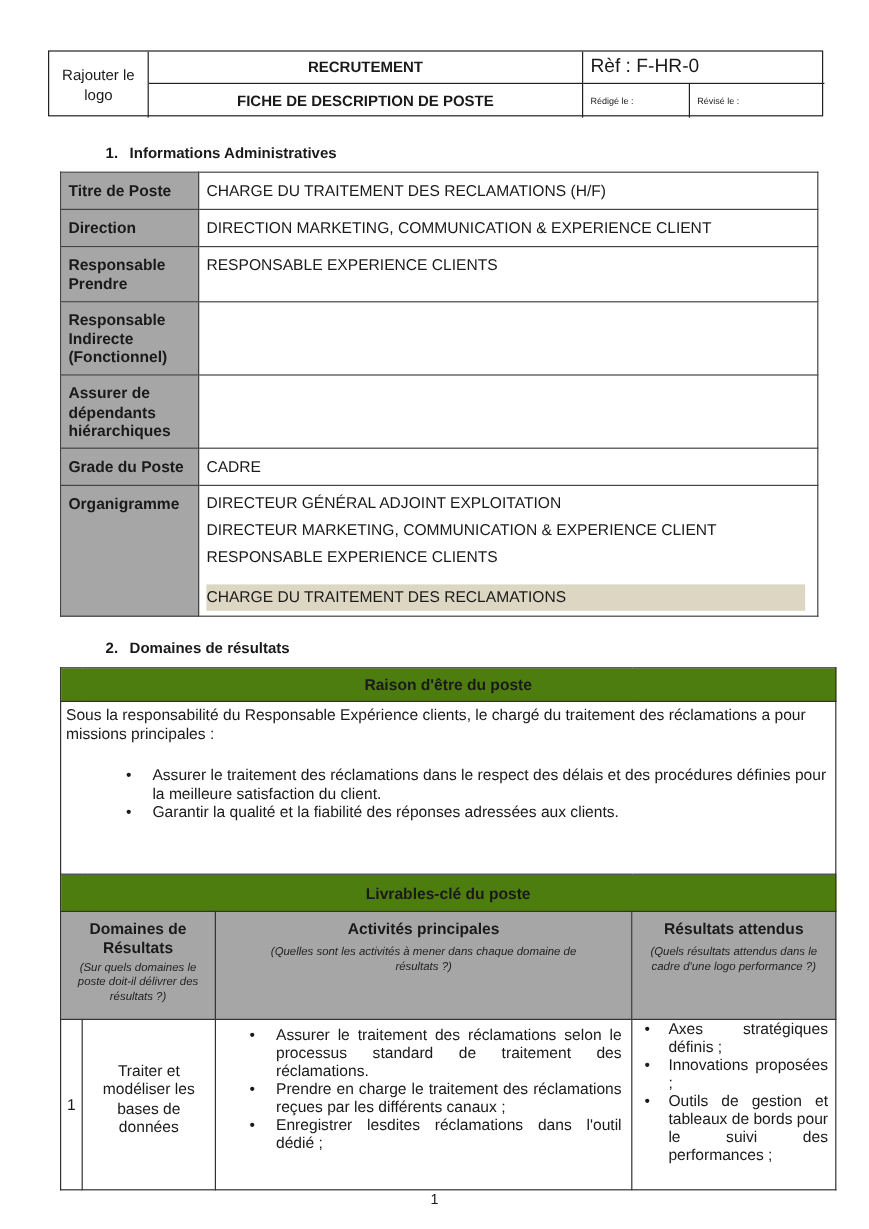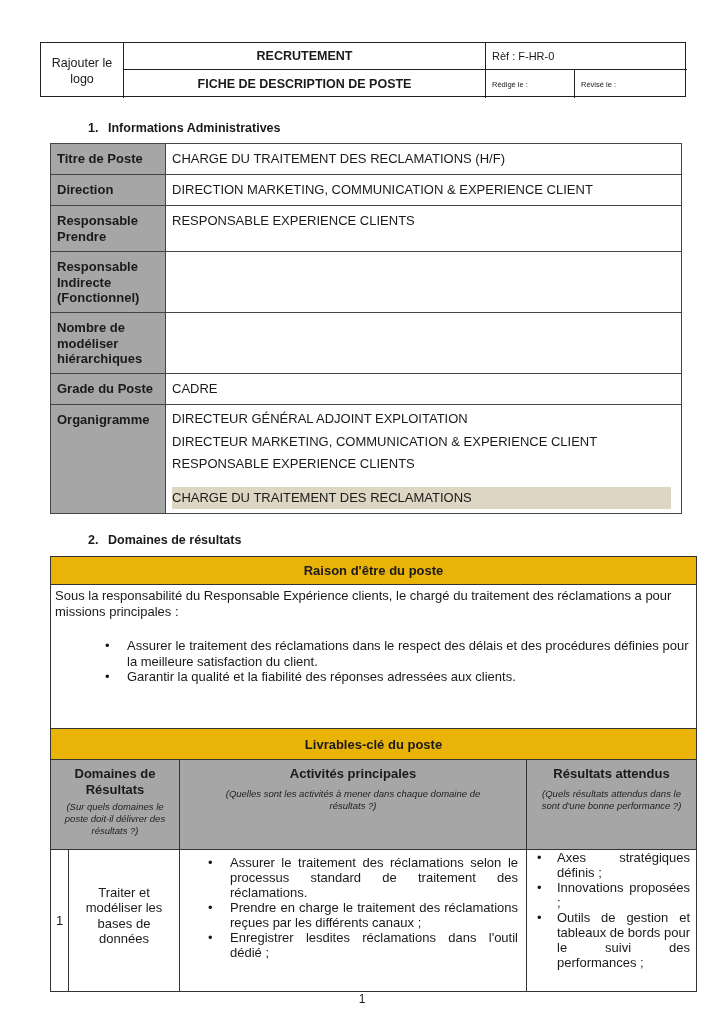--- a/index.html
+++ b/index.html
@@ -5,39 +5,39 @@
     * { box-sizing: border-box; margin: 0; padding: 0; }
     html, body { width: 724px; height: 1024px; background: #ffffff; overflow: hidden; }
     body { font-family: "Liberation Sans", sans-serif; color: #1a1a1a; position: relative; }
 
     
     .hdr { position: absolute; left: 40px; top: 42px; width: 646px; height: 55px; border: 1px solid #222; display: grid; grid-template-columns: 83px 362px 89px 112px; grid-template-rows: 27px 28px; }
     .hdr > div { border-right: 1px solid #222; display: flex; align-items: center; }
     .hdr .logo { grid-row: 1 / span 2; justify-content: center; text-align: center; font-size: 12.5px; line-height: 16px; padding: 0 8px; }
     .hdr .t1 { grid-column: 2; grid-row: 1; justify-content: center; font-weight: bold; font-size: 12.5px; border-bottom: 1px solid #222; }
     .hdr .t2 { grid-column: 2; grid-row: 2; justify-content: center; font-weight: bold; font-size: 12.5px; }
-    .hdr .ref { grid-column: 3 / span 2; grid-row: 1; font-size: 11px; padding-left: 6px; border-bottom: 1px solid #222; border-right: none; text-align: center; }
+    .hdr .ref { grid-column: 3 / span 2; grid-row: 1; font-size: 16px; padding-left: 6px; border-bottom: 1px solid #222; border-right: none; text-align: center; }
     .hdr .red { grid-column: 3; grid-row: 2; font-size: 7.5px; padding-left: 6px; }
     .hdr .rev { grid-column: 4; grid-row: 2; font-size: 7.5px; padding-left: 6px; border-right: none; }
 
     .section-title { position: absolute; left: 88px; font-weight: bold; font-size: 12.5px; }
     .section-title .num { display: inline-block; width: 20px; }
 
     
     .admin { position: absolute; left: 50px; top: 143px; width: 632px; border: 1px solid #444; border-collapse: collapse; }
     .admin td { border: 1px solid #444; vertical-align: top; font-size: 13px; }
     .admin td.lbl { width: 115px; background: #a6a6a6; font-weight: bold; padding: 7px 6px 4px 6px; line-height: 15.5px; }
     .admin td.val { padding: 7px 6px 4px 6px; line-height: 15.5px; }
     .admin td.val .org-line { padding: 2px 0 3px 0; line-height: 17.5px; }
     .admin td.val .org-line.hl { background: #dcd6c3; margin-right: 4px; margin-top: 11px; }
 
     
     .dom { position: absolute; left: 50px; top: 556px; width: 646px; border: 1px solid #333; border-collapse: collapse; table-layout: fixed; }
     .dom td { border: 1px solid #333; vertical-align: top; font-size: 13px; }
-    .dom .band { background: #eab308; text-align: center; font-weight: bold; height: 28px; vertical-align: middle; font-size: 13px; margin-top: 28px; }
+    .dom .band { background: #4d7c0f; text-align: center; font-weight: bold; height: 28px; vertical-align: middle; font-size: 13px; margin-top: 28px; }
     .dom .intro { padding: 3px 4px 0 4px; line-height: 15.5px; height: 144px; }
     .dom .intro ul { margin: 19px 0 0 0; padding-left: 72px; list-style: none; }
     .dom .intro li { position: relative; line-height: 15.5px; }
     .dom .intro li::before { content: "•"; position: absolute; left: -22px; font-size: 13px; }
     .dom .colh { background: #a6a6a6; text-align: center; padding: 6px 4px 0 4px; height: 90px; }
     .dom .colh .h { font-weight: bold; font-size: 13px; line-height: 15.5px; }
     .dom .colh .sub { font-style: italic; font-size: 9.5px; line-height: 12px; margin-top: 6px; color: #222; }
     .dom .num-cell { text-align: center; vertical-align: middle; font-size: 13px; }
     .dom .dom-cell { text-align: center; vertical-align: middle; font-size: 13px; line-height: 15.5px; padding: 0 4px 10px 4px; }
     .dom .act-cell ul, .dom .res-cell ul { list-style: none; }
@@ -78,21 +78,21 @@
   </tr>
   <tr style="height:46px;">
     <td class="lbl">Responsable Prendre</td>
     <td class="val">RESPONSABLE EXPERIENCE CLIENTS</td>
   </tr>
   <tr style="height:61px;">
     <td class="lbl">Responsable Indirecte (Fonctionnel)</td>
     <td class="val"></td>
   </tr>
   <tr style="height:61px;">
-    <td class="lbl">Nombre de modéliser hiérarchiques</td>
+    <td class="lbl">Assurer de dépendants hiérarchiques</td>
     <td class="val"></td>
   </tr>
   <tr style="height:31px;">
     <td class="lbl">Grade du Poste</td>
     <td class="val">CADRE</td>
   </tr>
   <tr>
     <td class="lbl">Organigramme</td>
     <td class="val" style="padding-top:3px; padding-bottom:4px;">
       <div class="org-line">DIRECTEUR GÉNÉRAL ADJOINT EXPLOITATION</div>
@@ -135,21 +135,21 @@
     <td colspan="2" class="colh">
       <div class="h">Domaines de Résultats</div>
       <div class="sub" style="margin-top:4px;">(Sur quels domaines le poste doit-il délivrer des résultats ?)</div>
     </td>
     <td class="colh">
       <div class="h">Activités principales</div>
       <div class="sub" style="padding:0 40px;">(Quelles sont les activités à mener dans chaque domaine de résultats ?)</div>
     </td>
     <td class="colh">
       <div class="h">Résultats attendus</div>
-      <div class="sub" style="padding:0 10px;">(Quels résultats attendus dans le sont d'une bonne performance ?)</div>
+      <div class="sub" style="padding:0 10px;">(Quels résultats attendus dans le cadre d'une logo performance ?)</div>
     </td>
   </tr>
   <tr style="height:142px;">
     <td class="num-cell">1</td>
     <td class="dom-cell">Traiter et modéliser les bases de données</td>
     <td class="act-cell">
       <ul>
         <li class="justify-last-first">Assurer le traitement des réclamations selon le processus standard de traitement des réclamations.</li>
         <li>Prendre en charge le traitement des réclamations reçues par les différents canaux ;</li>
         <li>Enregistrer lesdites réclamations dans l'outil dédié ;</li>

